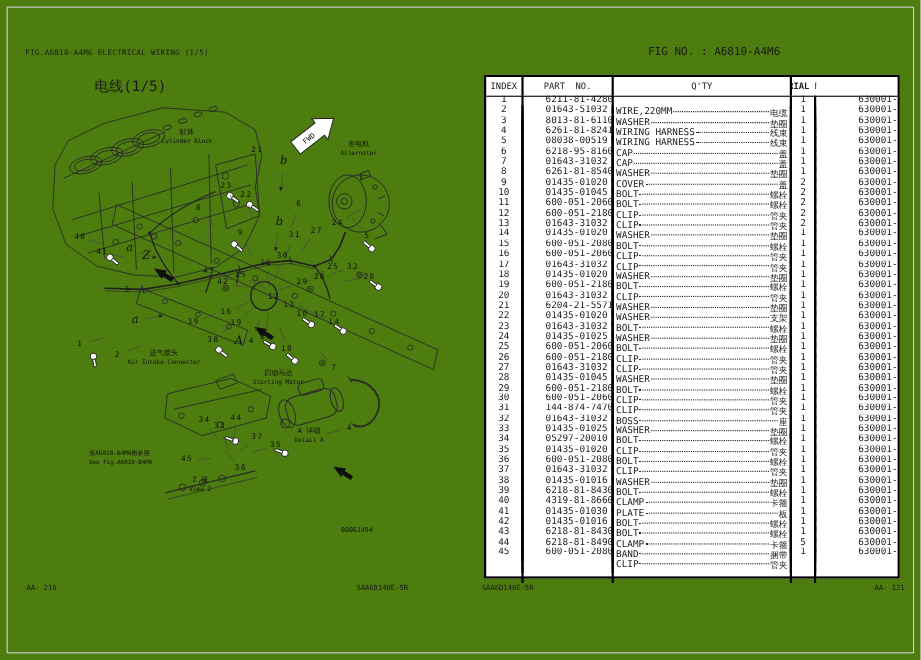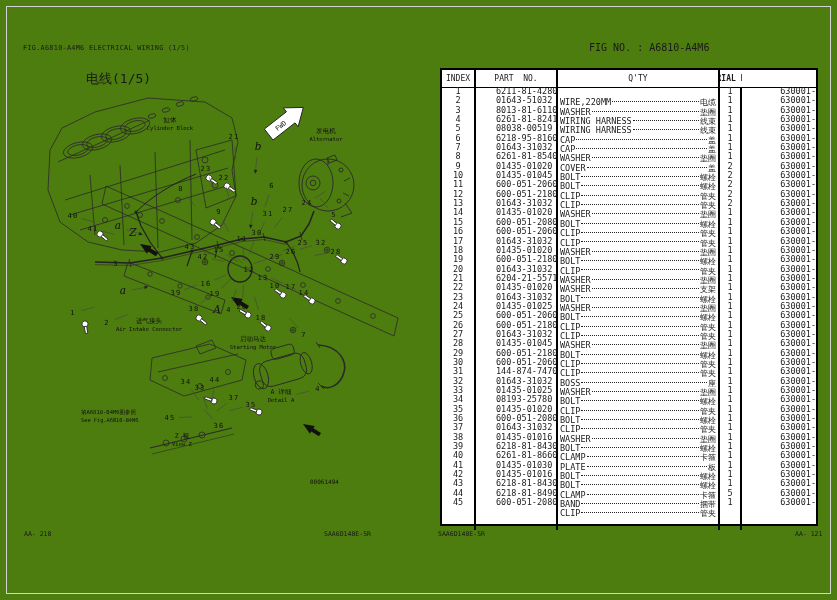--- a/index.html
+++ b/index.html
@@ -630,21 +630,21 @@
         </div>
         <div class="tr">
           <div class="td c-idx">33</div>
           <div class="td c-part">01435-01025</div>
           <div class="td c-desc"><span class="den">BOLT</span><span class="dots"></span><span class="dzh">螺栓</span></div>
           <div class="td c-qty">1</div>
           <div class="td c-ser">630001-</div>
         </div>
         <div class="tr">
           <div class="td c-idx">34</div>
-          <div class="td c-part">08193-25780</div>
+          <div class="td c-part">05297-20010</div>
           <div class="td c-desc"><span class="den">CLIP</span><span class="dots"></span><span class="dzh">管夹</span></div>
           <div class="td c-qty">1</div>
           <div class="td c-ser">630001-</div>
         </div>
         <div class="tr">
           <div class="td c-idx">35</div>
           <div class="td c-part">01435-01020</div>
           <div class="td c-desc"><span class="den">BOLT</span><span class="dots"></span><span class="dzh">螺栓</span></div>
           <div class="td c-qty">1</div>
           <div class="td c-ser">630001-</div>
@@ -672,21 +672,21 @@
         </div>
         <div class="tr">
           <div class="td c-idx">39</div>
           <div class="td c-part">6218-81-8430</div>
           <div class="td c-desc"><span class="den">CLAMP</span><span class="dots"></span><span class="dzh">卡箍</span></div>
           <div class="td c-qty">1</div>
           <div class="td c-ser">630001-</div>
         </div>
         <div class="tr">
           <div class="td c-idx">40</div>
-          <div class="td c-part">6261-81-8660</div>
+          <div class="td c-part">4319-81-8660</div>
           <div class="td c-desc"><span class="den">PLATE</span><span class="dots"></span><span class="dzh">板</span></div>
           <div class="td c-qty">1</div>
           <div class="td c-ser">630001-</div>
         </div>
         <div class="tr">
           <div class="td c-idx">41</div>
           <div class="td c-part">01435-01030</div>
           <div class="td c-desc"><span class="den">BOLT</span><span class="dots"></span><span class="dzh">螺栓</span></div>
           <div class="td c-qty">1</div>
           <div class="td c-ser">630001-</div>

